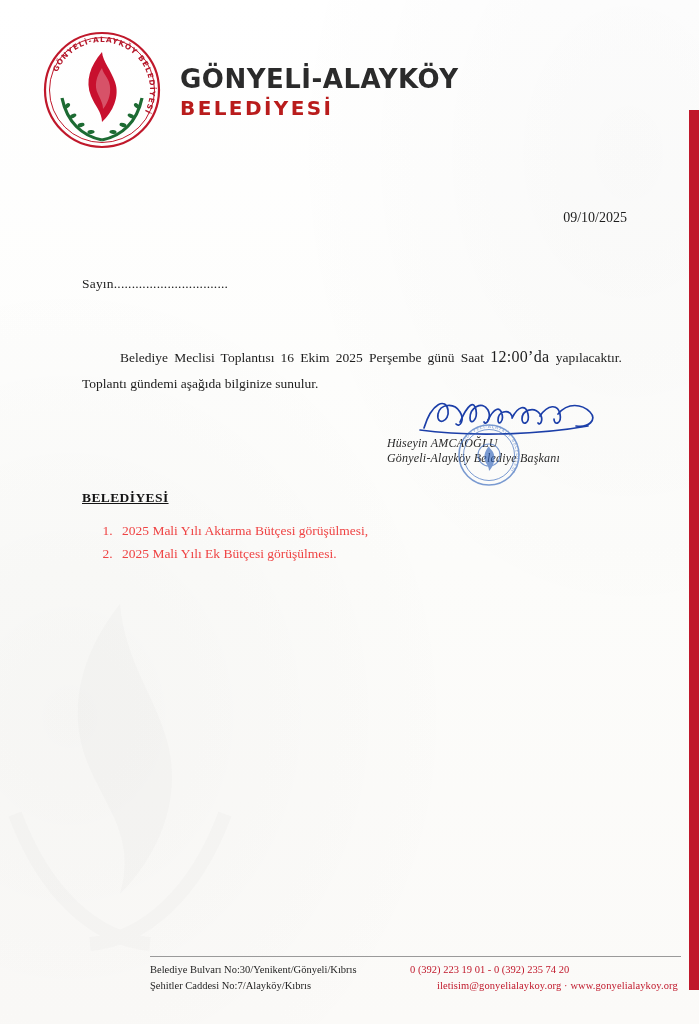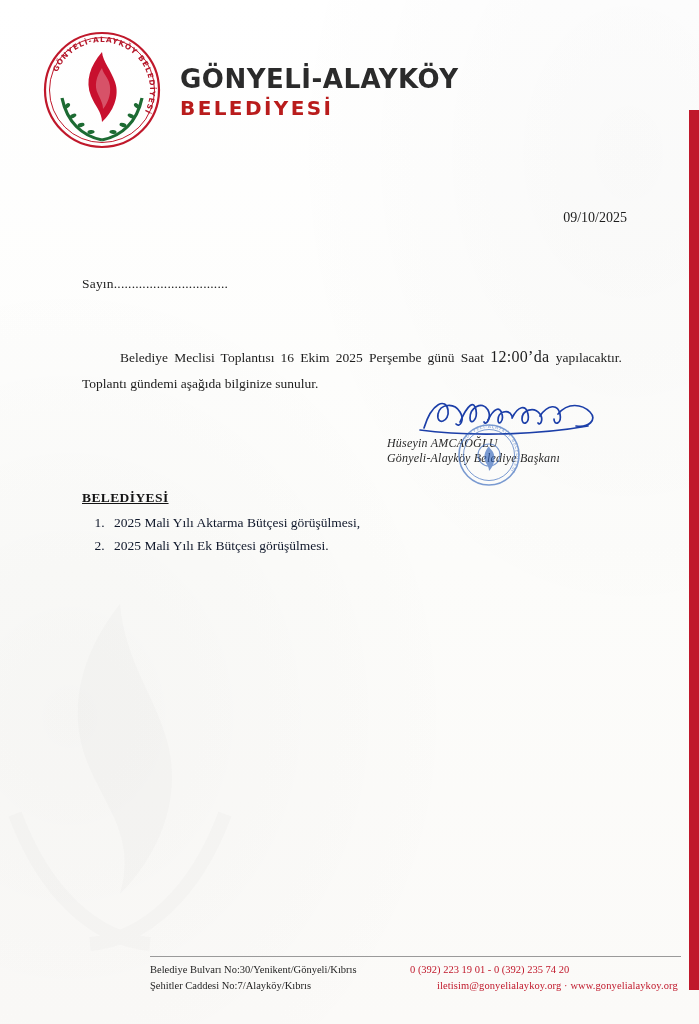--- a/index.html
+++ b/index.html
@@ -162,25 +162,25 @@
     font-size: 13.5px;
     font-weight: bold;
     text-decoration: underline;
     letter-spacing: 0.4px;
     color: #141414;
   }
   .agenda-list {
     position: absolute;
     left: 82px;
     top: 512px;
-    margin: 0;
+    margin: 8px;
     padding-left: 26px;
     font-family: "Liberation Serif", serif;
     font-size: 13.5px;
-    color: #0f172a;
+    color: #ef4444;
   }
   .agenda-list li {
     line-height: 1.7;
     padding-left: 6px;
   }
 
   
   .footer {
     position: absolute;
     left: 150px;

